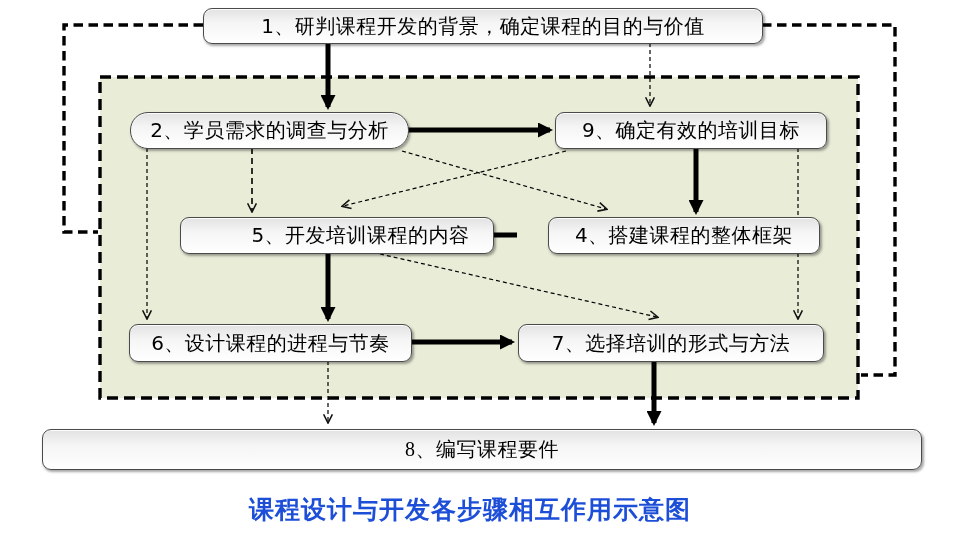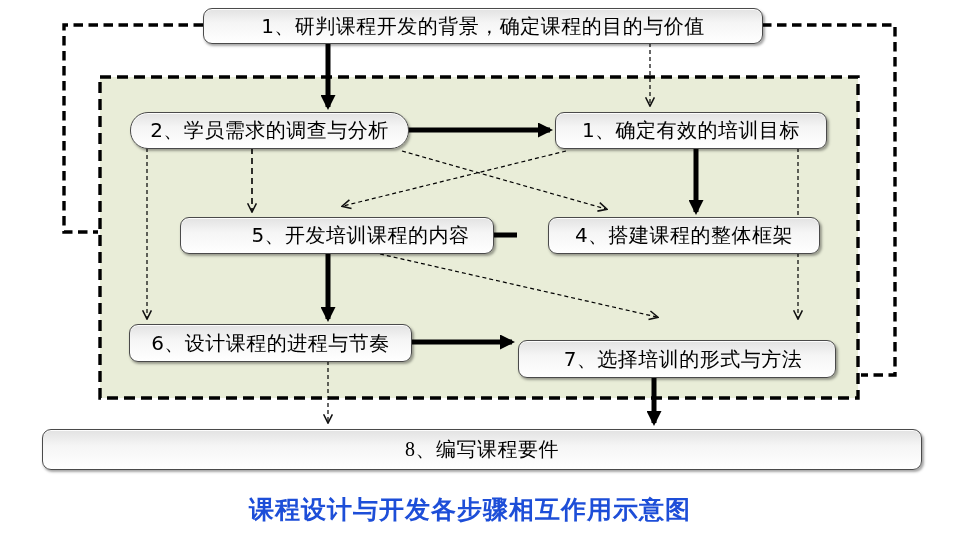--- a/index.html
+++ b/index.html
@@ -60,26 +60,26 @@
     <line class="solid" x1="517" y1="235" x2="451" y2="235" marker-end="url(#mSolid)"></line>
     <line class="solid" x1="328" y1="253" x2="328" y2="319" marker-end="url(#mSolid)"></line>
     <line class="solid" x1="407" y1="342" x2="512" y2="342" marker-end="url(#mSolid)"></line>
     <line class="solid" x1="654" y1="361" x2="654" y2="423" marker-end="url(#mSolid)"></line>
   </svg>
 
   <div class="node" style="left:203px;top:8px;width:558px;height:34px;">1、研判课程开发的背景，确定课程的目的与价值</div>
 
   <div class="node" style="left:130px;top:112px;width:277px;height:35px;border-radius:18px;">2、学员需求的调查与分析</div>
 
-  <div class="node" style="left:555px;top:112px;width:270px;height:35px;">1、确定有效的培训目标</div>
+  <div class="node" style="left:555px;top:112px;width:270px;height:35px;">9、确定有效的培训目标</div>
 
   <div class="node" style="left:180px;top:217px;width:265px;height:35px;padding-left:47px;">5、开发培训课程的内容</div>
 
   <div class="node" style="left:548px;top:217px;width:270px;height:35px;">4、搭建课程的整体框架</div>
 
   <div class="node" style="left:129px;top:324px;width:281px;height:36px;">6、设计课程的进程与节奏</div>
 
-  <div class="node" style="left:518px;top:340px;width:304px;height:36px;padding-left:12px;">7、选择培训的形式与方法</div>
+  <div class="node" style="left:518px;top:324px;width:304px;height:36px;">7、选择培训的形式与方法</div>
 
   <div class="node" style="left:42px;top:429px;width:878px;height:39px;font-family:Liberation Serif, serif;">8、编写课程要件</div>
 
   <div id="caption">课程设计与开发各步骤相互作用示意图</div>
 </div>
 
 </body></html>

